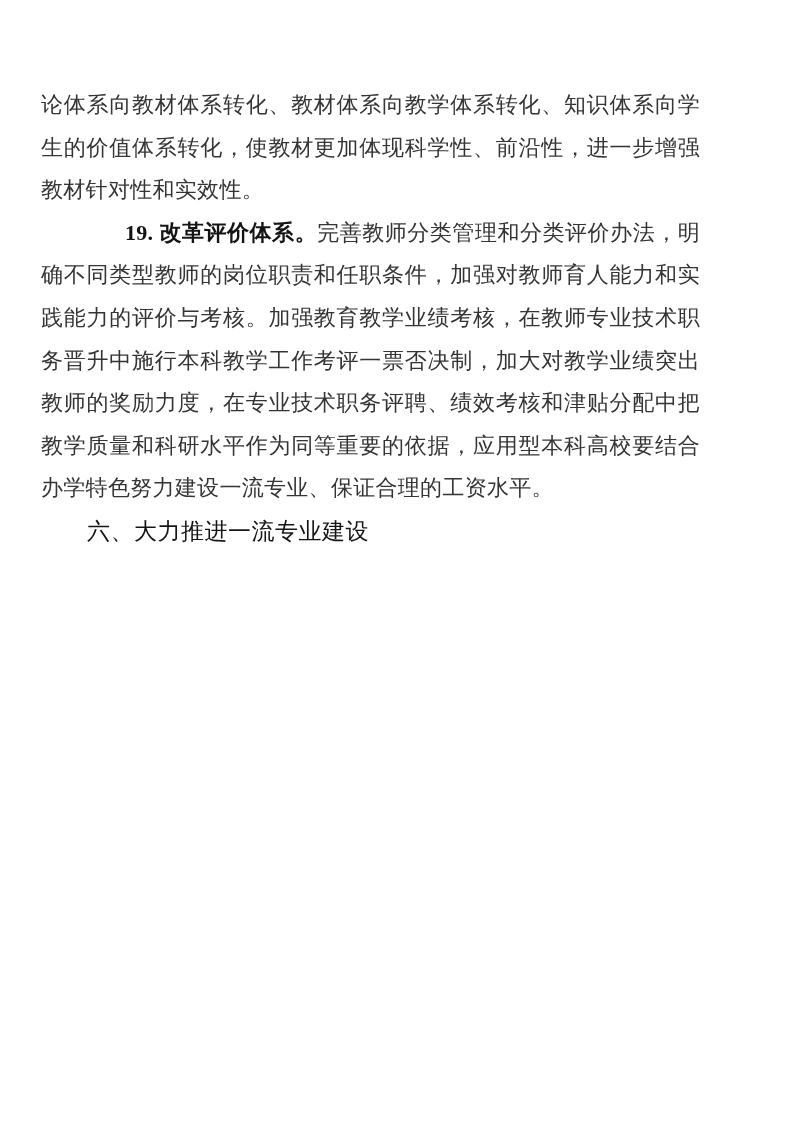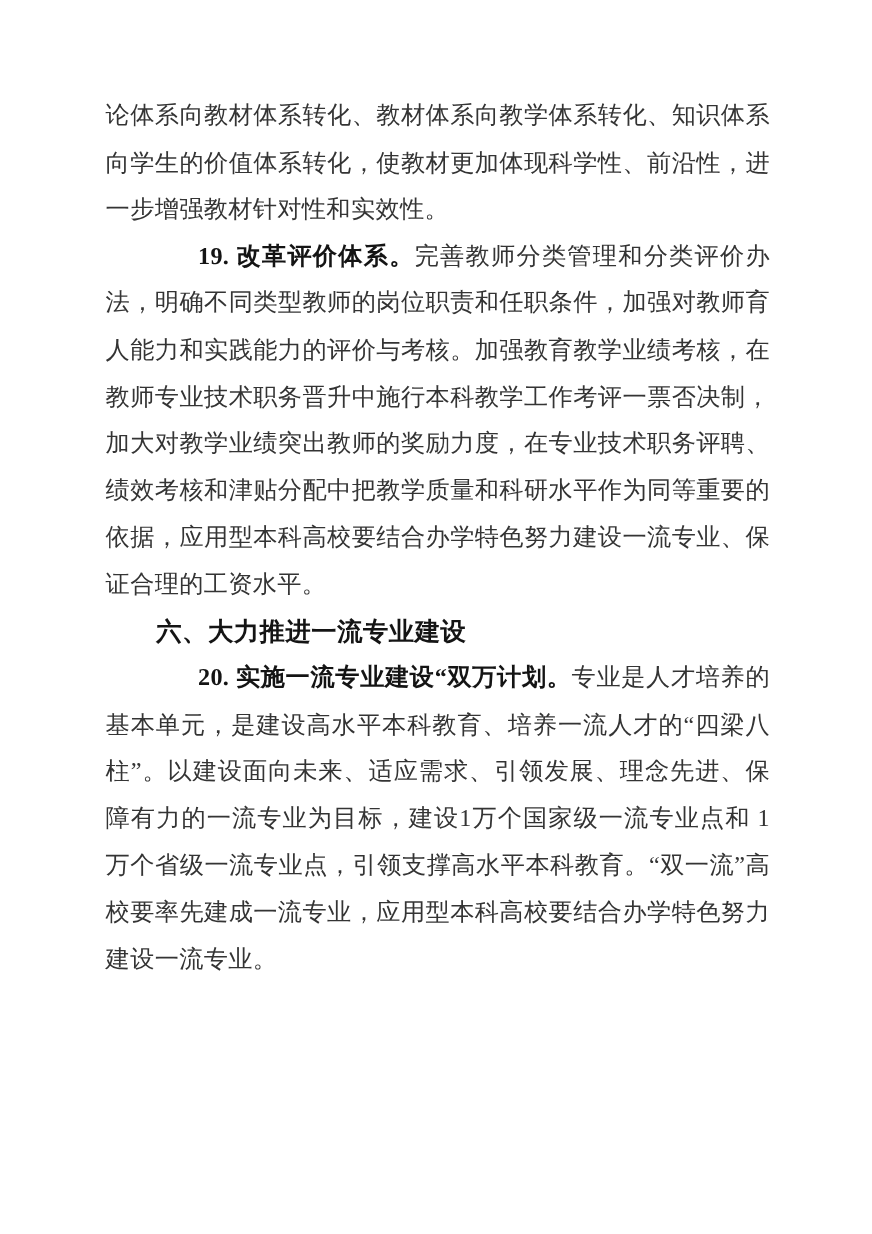--- a/index.html
+++ b/index.html
@@ -11,21 +11,21 @@
   body {
     width: 793px;
     height: 1122px;
     overflow: hidden;
     font-family: "Liberation Serif", "DejaVu Serif", serif;
   }
   .page {
     box-sizing: border-box;
     width: 793px;
     height: 858px;
-    padding: 84px 93px 0 96px;
+    padding: 84px 93px 0 41px;
     background: #ffffff;
   }
   .para {
     margin: 0;
     font-size: 22px;
     line-height: 42.6px;
     color: #343434;
     text-align: justify;
     text-justify: inter-ideograph;
     letter-spacing: 0.3px;
@@ -35,35 +35,34 @@
     text-indent: 2em;
   }
   .clause-lead {
     font-weight: 700;
     color: #141414;
     margin-left: 40px;
   }
   .section-heading {
     margin: 0;
     font-family: "Liberation Sans", "DejaVu Sans", sans-serif;
-    font-weight: 700;
+    font-weight: 400;
     font-size: 23px;
     line-height: 42.6px;
     color: #141414;
     text-indent: 2em;
     letter-spacing: 0.5px;
   }
 </style>
 </head>
 <body>
 
 <div class="page">
 
   <p class="para">论体系向教材体系转化、教材体系向教学体系转化、知识体系向学生的价值体系转化，使教材更加体现科学性、前沿性，进一步增强教材针对性和实效性。</p>
 
   <p class="para indent"><strong class="clause-lead">19. 改革评价体系。</strong><span>完善教师分类管理和分类评价办法，明确不同类型教师的岗位职责和任职条件，加强对教师育人能力和实践能力的评价与考核。加强教育教学业绩考核，在教师专业技术职务晋升中施行本科教学工作考评一票否决制，加大对教学业绩突出教师的奖励力度，在专业技术职务评聘、绩效考核和津贴分配中把教学质量和科研水平作为同等重要的依据，应用型本科高校要结合办学特色努力建设一流专业、保证合理的工资水平。</span></p>
 
   <h2 class="section-heading">六、大力推进一流专业建设</h2>
 
-  <p class="para indent"><strong class="clause-lead">20. 实施一流专业建设“双万计划。</strong><span>专业是人才培养的基本单元，是建设高水平本科教育、培养一流人才的“四梁八柱”。以建设面向未来、适应需求、引领发展、理念先进、保障有力的一流专业为目标，建设1万个国家级一流专业点和 1 万个省级一流专业点，引领支撑高水平本科教育。“双一流”高校要率先建成一流专业，应用型本科高校要结合办学特色努力建设一流专业。</span></p>
 
 
 </div>
 
 </body></html>

